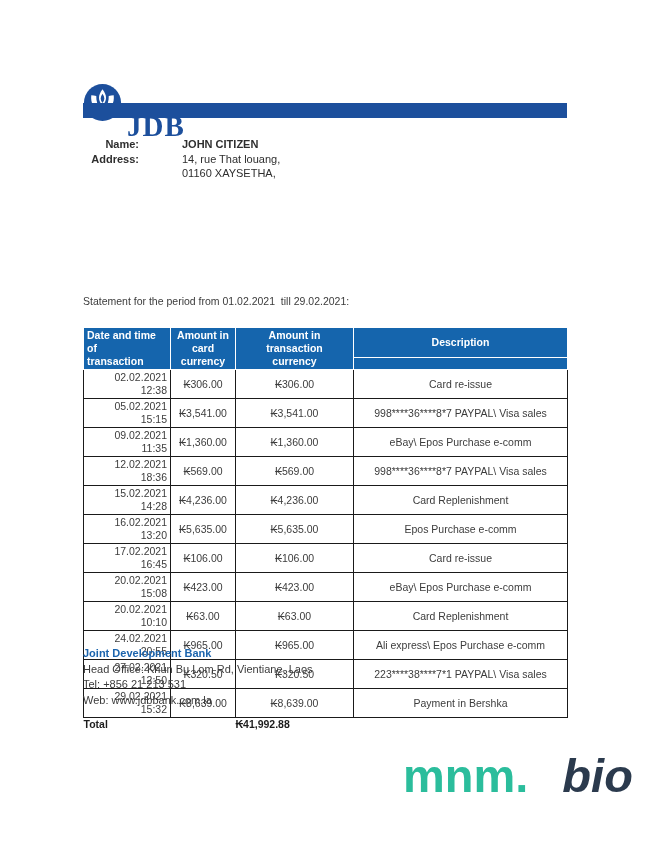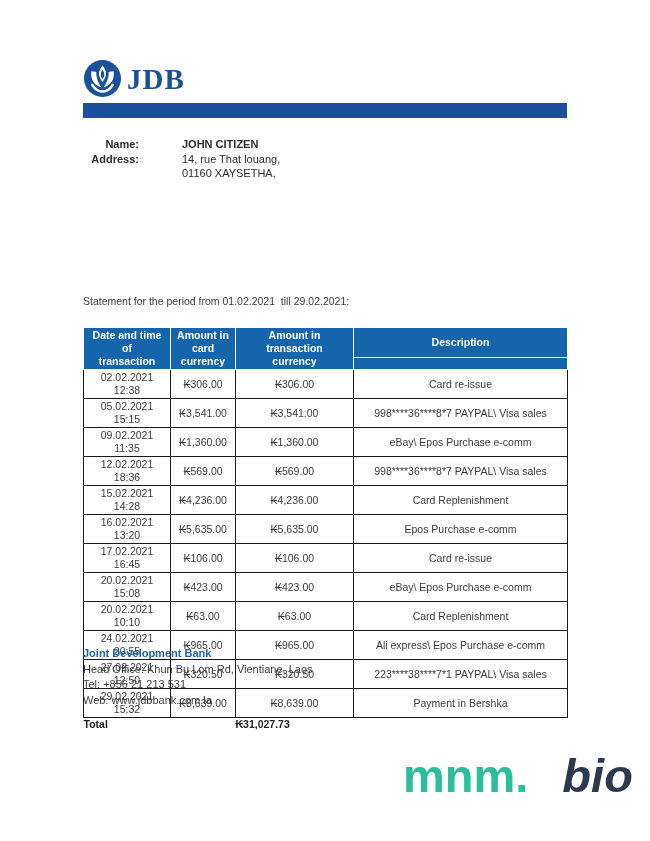--- a/index.html
+++ b/index.html
@@ -18,20 +18,21 @@
     position: absolute; left: 83px; top: 59px;
     display: flex; align-items: center; gap: 5px;
   }
   .logo-text {
     font-family: "Liberation Serif", serif;
     font-weight: 700;
     font-size: 29px;
     letter-spacing: 1px;
     color: #1c4f9c;
     line-height: 38px;
+    margin-top: 48px;
   }
   .header-bar {
     position: absolute; left: 83px; top: 103px;
     width: 484px; height: 15px;
     background: #1c4f9c;
   }
 
   
   .customer { position: absolute; left: 83px; top: 137px; font-size: 11px; line-height: 14.5px; }
   .cust-row { display: flex; gap: 39px; }
@@ -59,30 +60,30 @@
   table.txn col.c1 { width: 87px; }
   table.txn col.c2 { width: 65px; }
   table.txn col.c3 { width: 118px; }
   table.txn col.c4 { width: 214px; }
   table.txn thead th {
     background: #1565ad; color: #ffffff;
     font-weight: 700; font-size: 10.5px; line-height: 13px;
     border: 1px solid #ffffff; vertical-align: middle;
     padding: 1px 3px;
   }
-  table.txn thead th.left { text-align: center; }
+  table.txn thead th.left { text-align: left; }
   table.txn thead th.center { text-align: center; }
   table.txn thead tr.h2 th { height: 12px; }
   table.txn tbody td {
     border: 1px solid #1a1a1a;
     height: 15px; line-height: 13px;
     padding: 1px 3px; vertical-align: middle;
     background: #fff;
   }
-  table.txn tbody td.col-datetime { text-align: center; }
+  table.txn tbody td.col-datetime { text-align: right; }
   table.txn tbody td.col-amount-card,
   table.txn tbody td.col-amount-txn,
   table.txn tbody td.col-description { text-align: center; }
   table.txn tr.total-row td { font-weight: 700; color: #1d1d1d; }
   table.txn tr.total-row td.total-amount { text-align: left; }
 
   
   .footer { position: absolute; left: 83px; top: 633px; font-size: 11px; line-height: 15.5px; color: #3b3b3b; }
   .footer .bank-name { color: #1b64ad; font-weight: 700; margin-top: 13px; }
 
@@ -225,21 +226,21 @@
           <td class="col-datetime">29.02.2021 15:32</td>
           <td class="col-amount-card">₭8,639.00</td>
           <td class="col-amount-txn">₭8,639.00</td>
           <td class="col-description">Payment in Bershka</td>
         </tr>
       </tbody>
     <tfoot>
       <tr class="total-row">
         <td class="col-datetime">Total</td>
         <td class="col-amount-card"></td>
-        <td class="total-amount">₭31,027.73</td>
+        <td class="total-amount">₭41,992.88</td>
         <td class="col-description"></td>
       </tr>
     </tfoot>
   </table>
 
   <div class="footer">
     <div class="bank-name">Joint Development Bank</div>
     <div>Head Office: Khun Bu Lom Rd, Vientiane, Laos</div>
     <div>Tel: +856 21 213 531</div>
     <div>Web: www.jdbbank.com.la</div>

